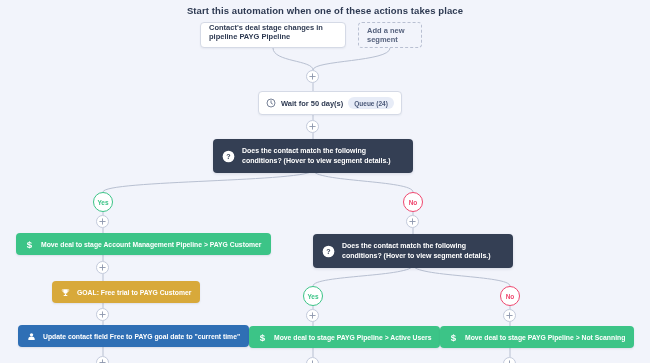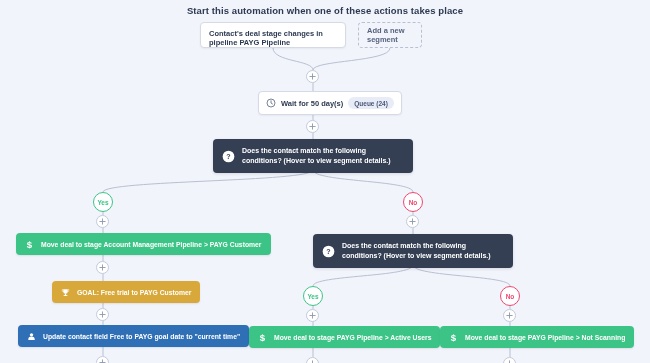--- a/index.html
+++ b/index.html
@@ -43,21 +43,21 @@
     color: #2e3a52;
     letter-spacing: 0.1px;
   }
   
   .trigger-box {
     background: #ffffff;
     border: 1px solid #d5dae6;
     border-radius: 4px;
     height: 26px;
     display: flex;
-    align-items: flex-end;
+    align-items: flex-start;
     justify-content: center;
     font-size: 7.5px;
     font-weight: bold;
     color: #2e3a52;
     padding: 0 8px;
     box-shadow: 0 1px 2px rgba(40,50,80,0.06);
   }
   .trigger-add {
     background: transparent;
     border: 1px dashed #b9c0d2;

